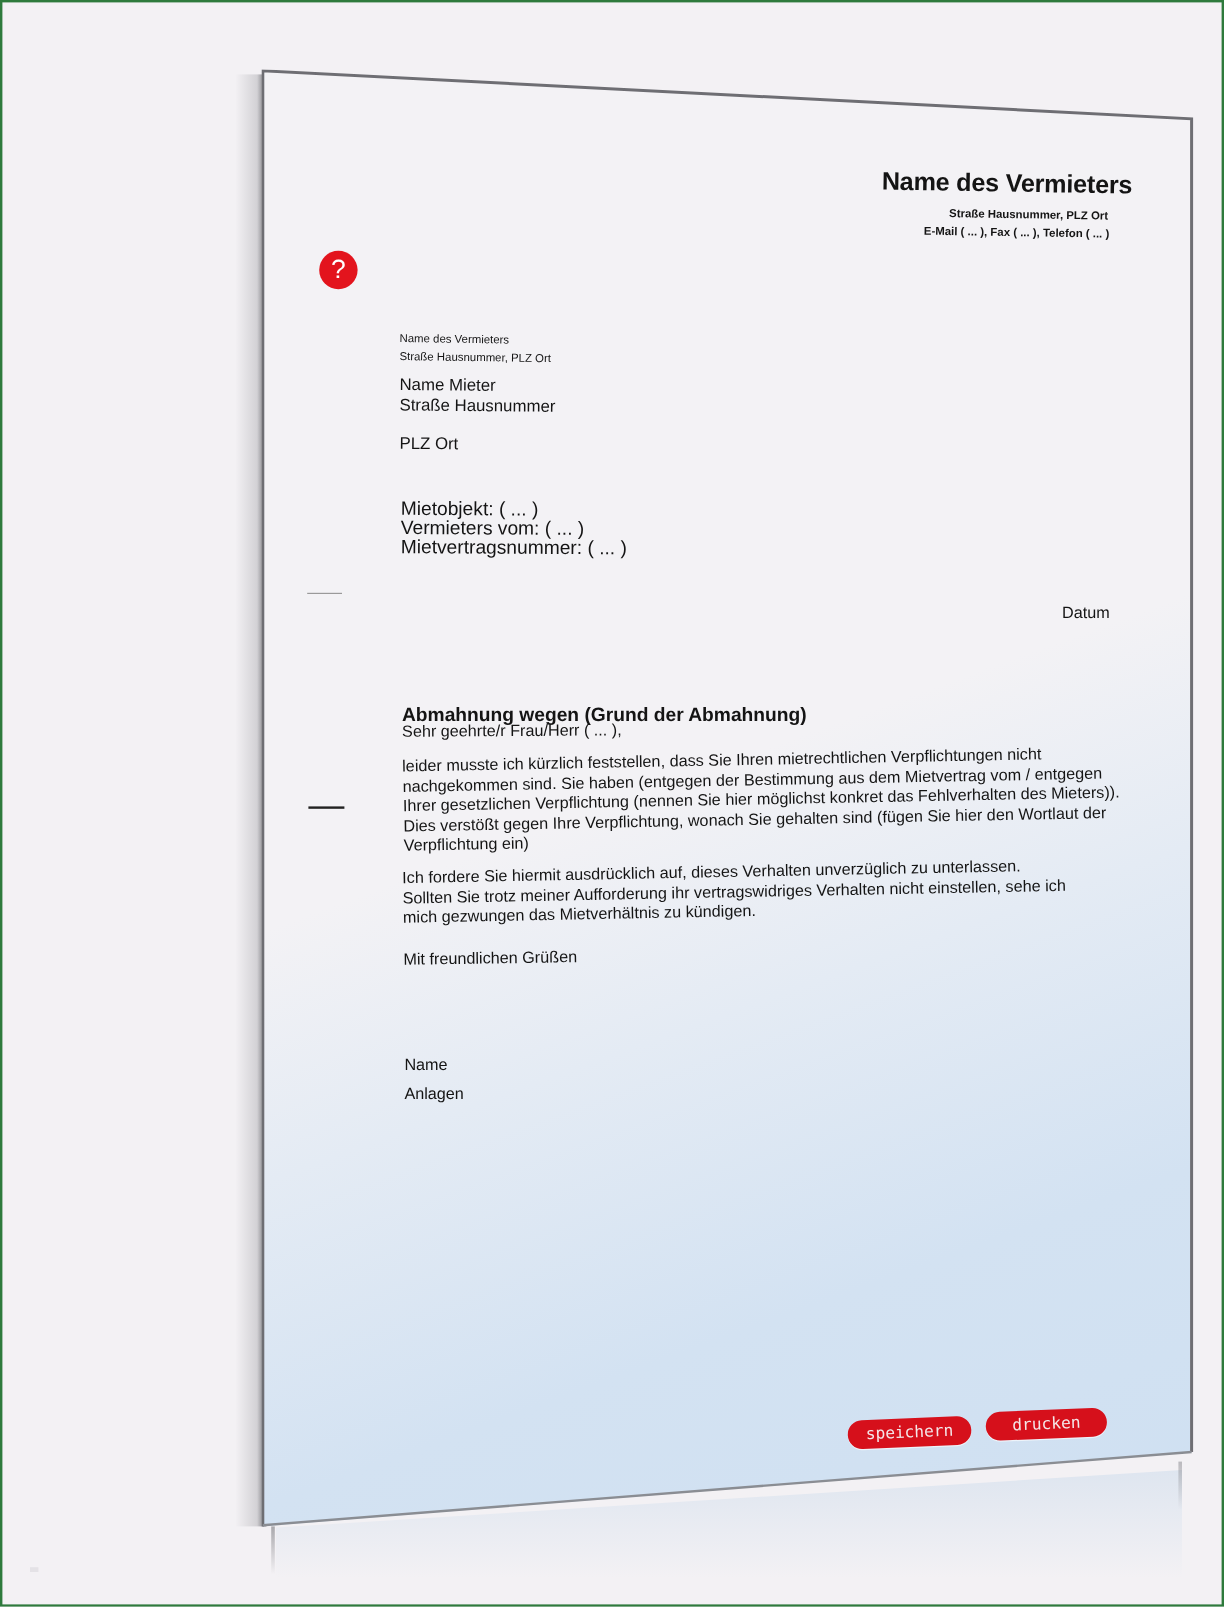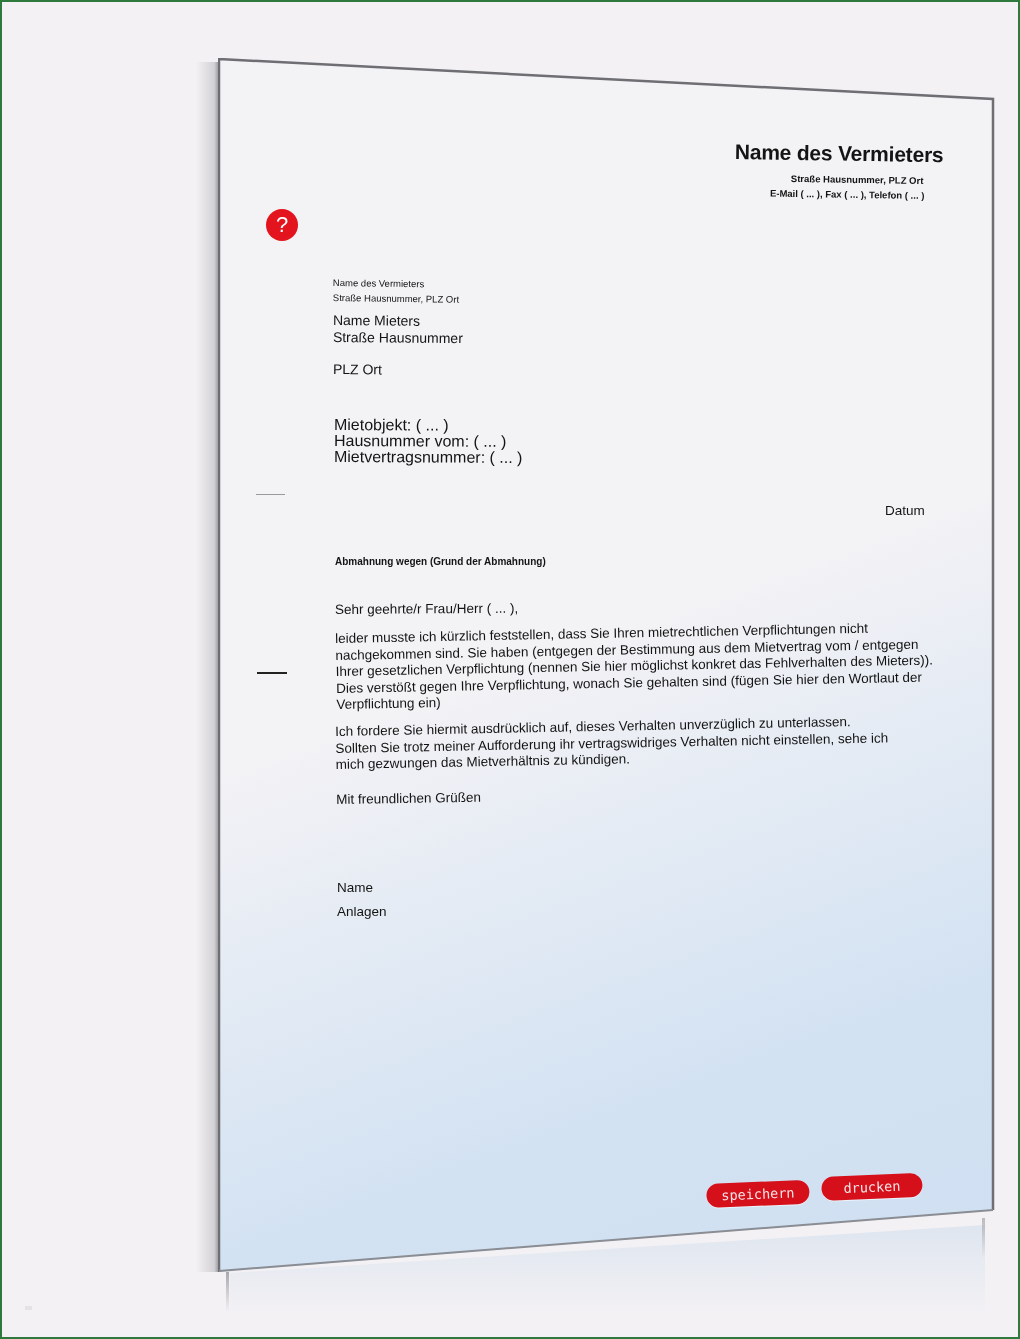--- a/index.html
+++ b/index.html
@@ -79,21 +79,21 @@
   .return-line1 { left: 333px; top: 277px; font-size: 9.5px; transform: rotate(0.8deg); transform-origin: left top; }
   .return-line2 { left: 333px; top: 292px; font-size: 9.5px; transform: rotate(0.8deg); transform-origin: left top; }
 
   .rec { left: 333px; font-size: 14px; transform: rotate(0.5deg); transform-origin: left top; }
   .ref { left: 334px; font-size: 16px; transform: rotate(0.3deg); transform-origin: left top; }
 
   .fold-mark1 { left: 256px; top: 494px; width: 29px; height: 1px; background: #9a9a9a; }
   .fold-mark2 { left: 257px; top: 672px; width: 30px; height: 2px; background: #222; }
 
   .datum { left: 885px; top: 503px; font-size: 13.5px; text-align: right; }
-  .subject { left: 335px; top: 556px; font-size: 10px; font-weight: bold; }
+  .subject { left: 335px; top: 588px; font-size: 16px; font-weight: bold; }
   .salutation { left: 335px; top: 602px; font-size: 13.5px; transform: rotate(-0.4deg); transform-origin: left top; }
 
   .para {
     left: 335px; font-size: 13.5px; line-height: 16.5px; white-space: normal;
     transform: rotate(-1.1deg); transform-origin: left top;
   }
   .para1 { top: 631px; width: 600px; }
   .para2 { top: 724px; width: 580px; }
   .closing { left: 336px; top: 792px; font-size: 13.5px; transform: rotate(-0.9deg); transform-origin: left top; }
   .sig-name { left: 337px; top: 857px; font-size: 13.5px; margin-top: 23px; }
@@ -134,26 +134,26 @@
   <div class="abs sender-addr">Straße Hausnummer, PLZ Ort</div>
   <div class="abs sender-contact">E-Mail ( ... ), Fax ( ... ), Telefon ( ... )</div>
 
   <div class="abs help-btn">
     <span>?</span>
   </div>
 
   <div class="abs return-line1">Name des Vermieters</div>
   <div class="abs return-line2">Straße Hausnummer, PLZ Ort</div>
 
-  <div class="abs rec" style="top:312px">Name Mieters</div>
+  <div class="abs rec" style="top:312px">Name Mieter</div>
   <div class="abs rec" style="top:329px">Straße Hausnummer</div>
   <div class="abs rec" style="top:361px">PLZ Ort</div>
 
   <div class="abs ref" style="top:416px">Mietobjekt: ( ... )</div>
-  <div class="abs ref" style="top:432px">Hausnummer vom: ( ... )</div>
+  <div class="abs ref" style="top:432px">Vermieters vom: ( ... )</div>
   <div class="abs ref" style="top:448px">Mietvertragsnummer: ( ... )</div>
 
   <div class="abs fold-mark1"></div>
   <div class="abs fold-mark2"></div>
 
   <div class="abs datum">Datum</div>
   <div class="abs subject">Abmahnung  wegen (Grund der Abmahnung)</div>
   <div class="abs salutation">Sehr geehrte/r Frau/Herr ( ... ),</div>
 
   <div class="abs para para1">leider musste ich kürzlich feststellen, dass Sie Ihren mietrechtlichen Verpflichtungen nicht nachgekommen sind. Sie haben (entgegen der Bestimmung aus dem Mietvertrag vom / entgegen Ihrer gesetzlichen Verpflichtung (nennen Sie hier möglichst konkret das Fehlverhalten des Mieters)). Dies verstößt gegen Ihre Verpflichtung, wonach Sie gehalten sind (fügen Sie hier den Wortlaut der Verpflichtung ein)</div>

